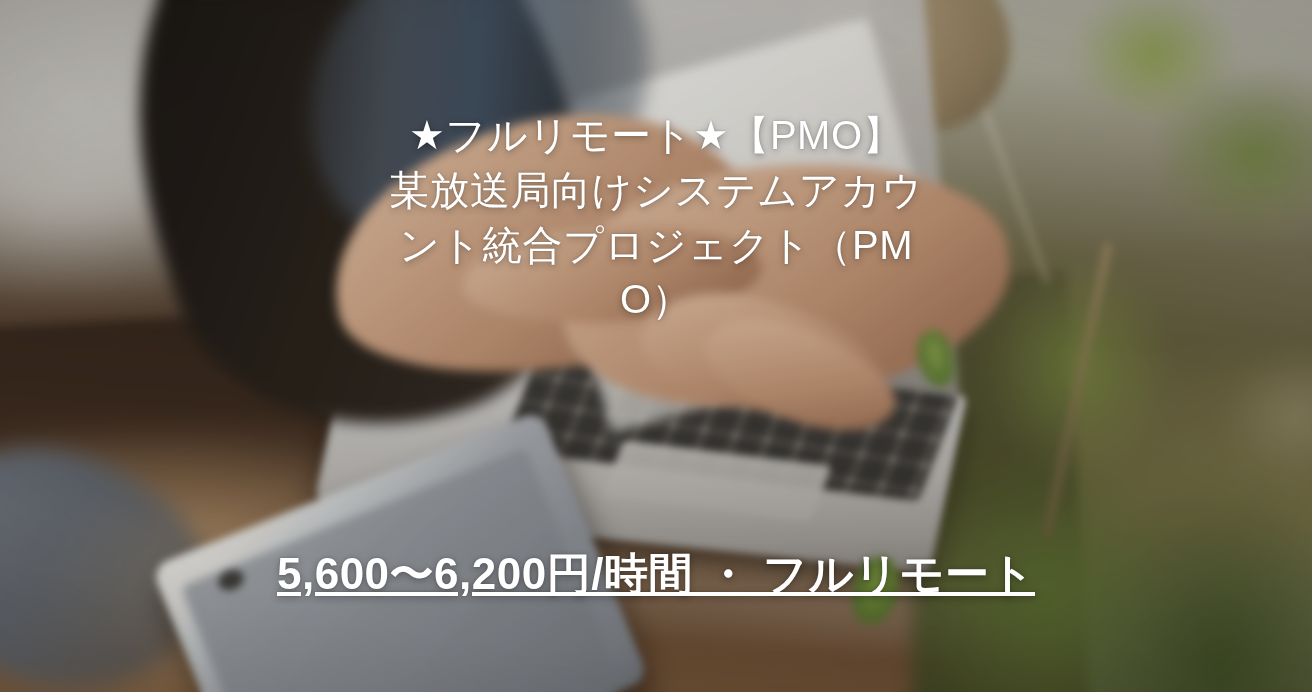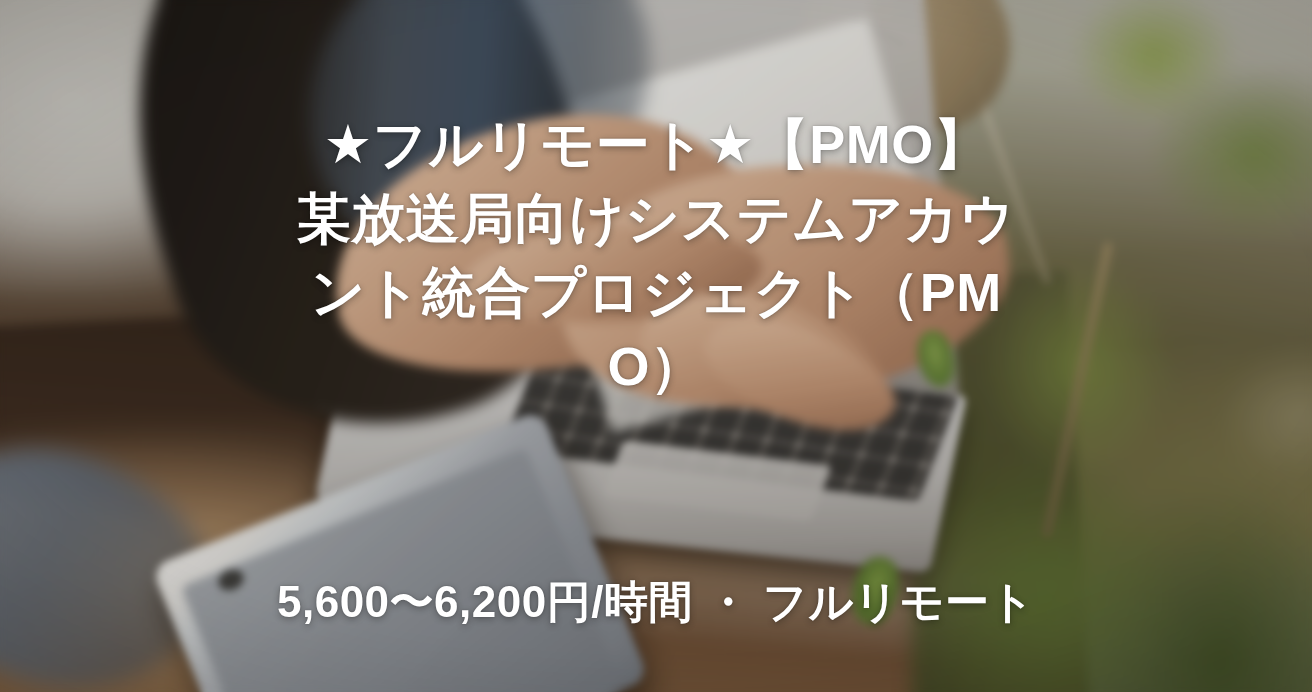--- a/index.html
+++ b/index.html
@@ -428,43 +428,44 @@
     align-items:center;
     justify-content:flex-start;
     padding:108px 150px 0 150px;
     pointer-events:none;
   }
 
   #headline {
     width:100%;
     text-align:center;
     color:#ffffff;
-    font-size:54px;
-    font-weight:bold;
+    font-size:40px;
+    font-weight:normal;
     line-height:1.37;
     letter-spacing:0.5px;
     white-space:pre-line;
     text-shadow:
       0 0 2px rgba(0,0,0,0.22),
       0 2px 7px rgba(0,0,0,0.32);
   }
 
   #subline {
     position:absolute;
     left:0; right:0;
-    top:576px;
+    top:548px;
     text-align:center;
     color:#ffffff;
     font-size:44px;
     font-weight:bold;
     line-height:1.2;
     letter-spacing:0.5px;
     text-shadow:
       0 0 2px rgba(0,0,0,0.22),
       0 2px 7px rgba(0,0,0,0.32);
+    text-decoration: underline;
   }
 </style>
 </head>
 <body>
 
 <div id="banner">
 
   <div class="photo">
     <div class="bg-base"></div>
     <div class="wall"></div>

